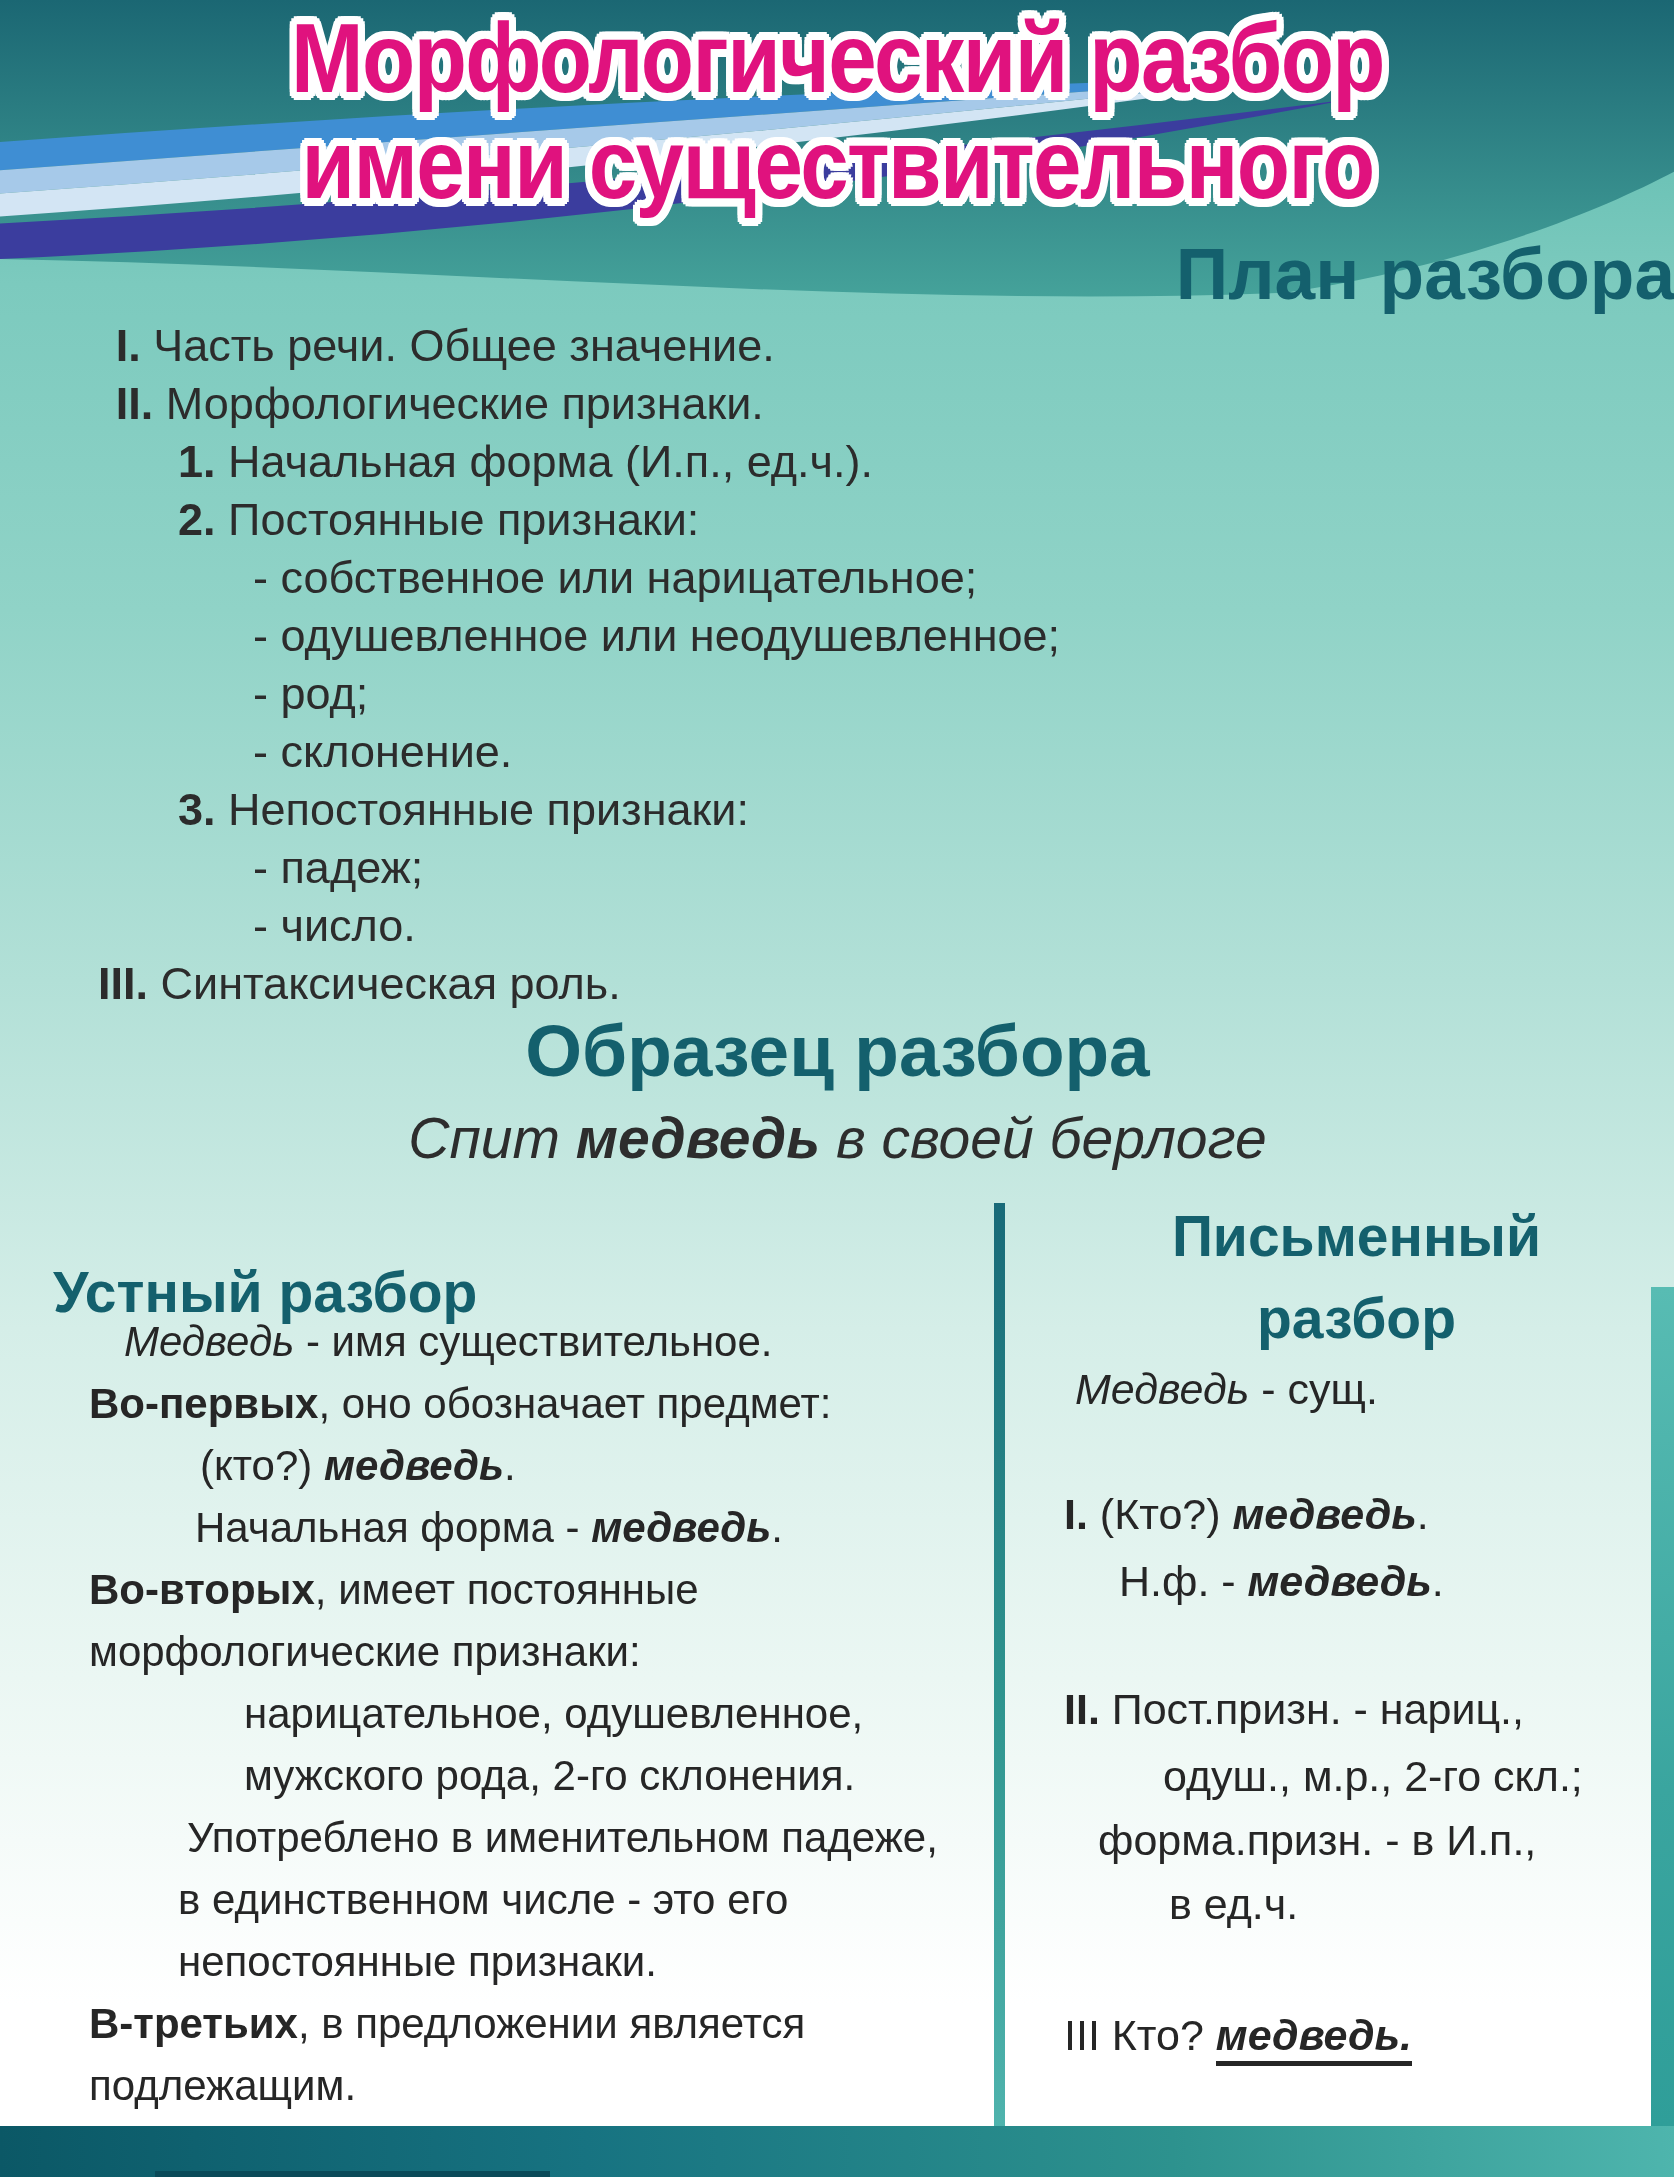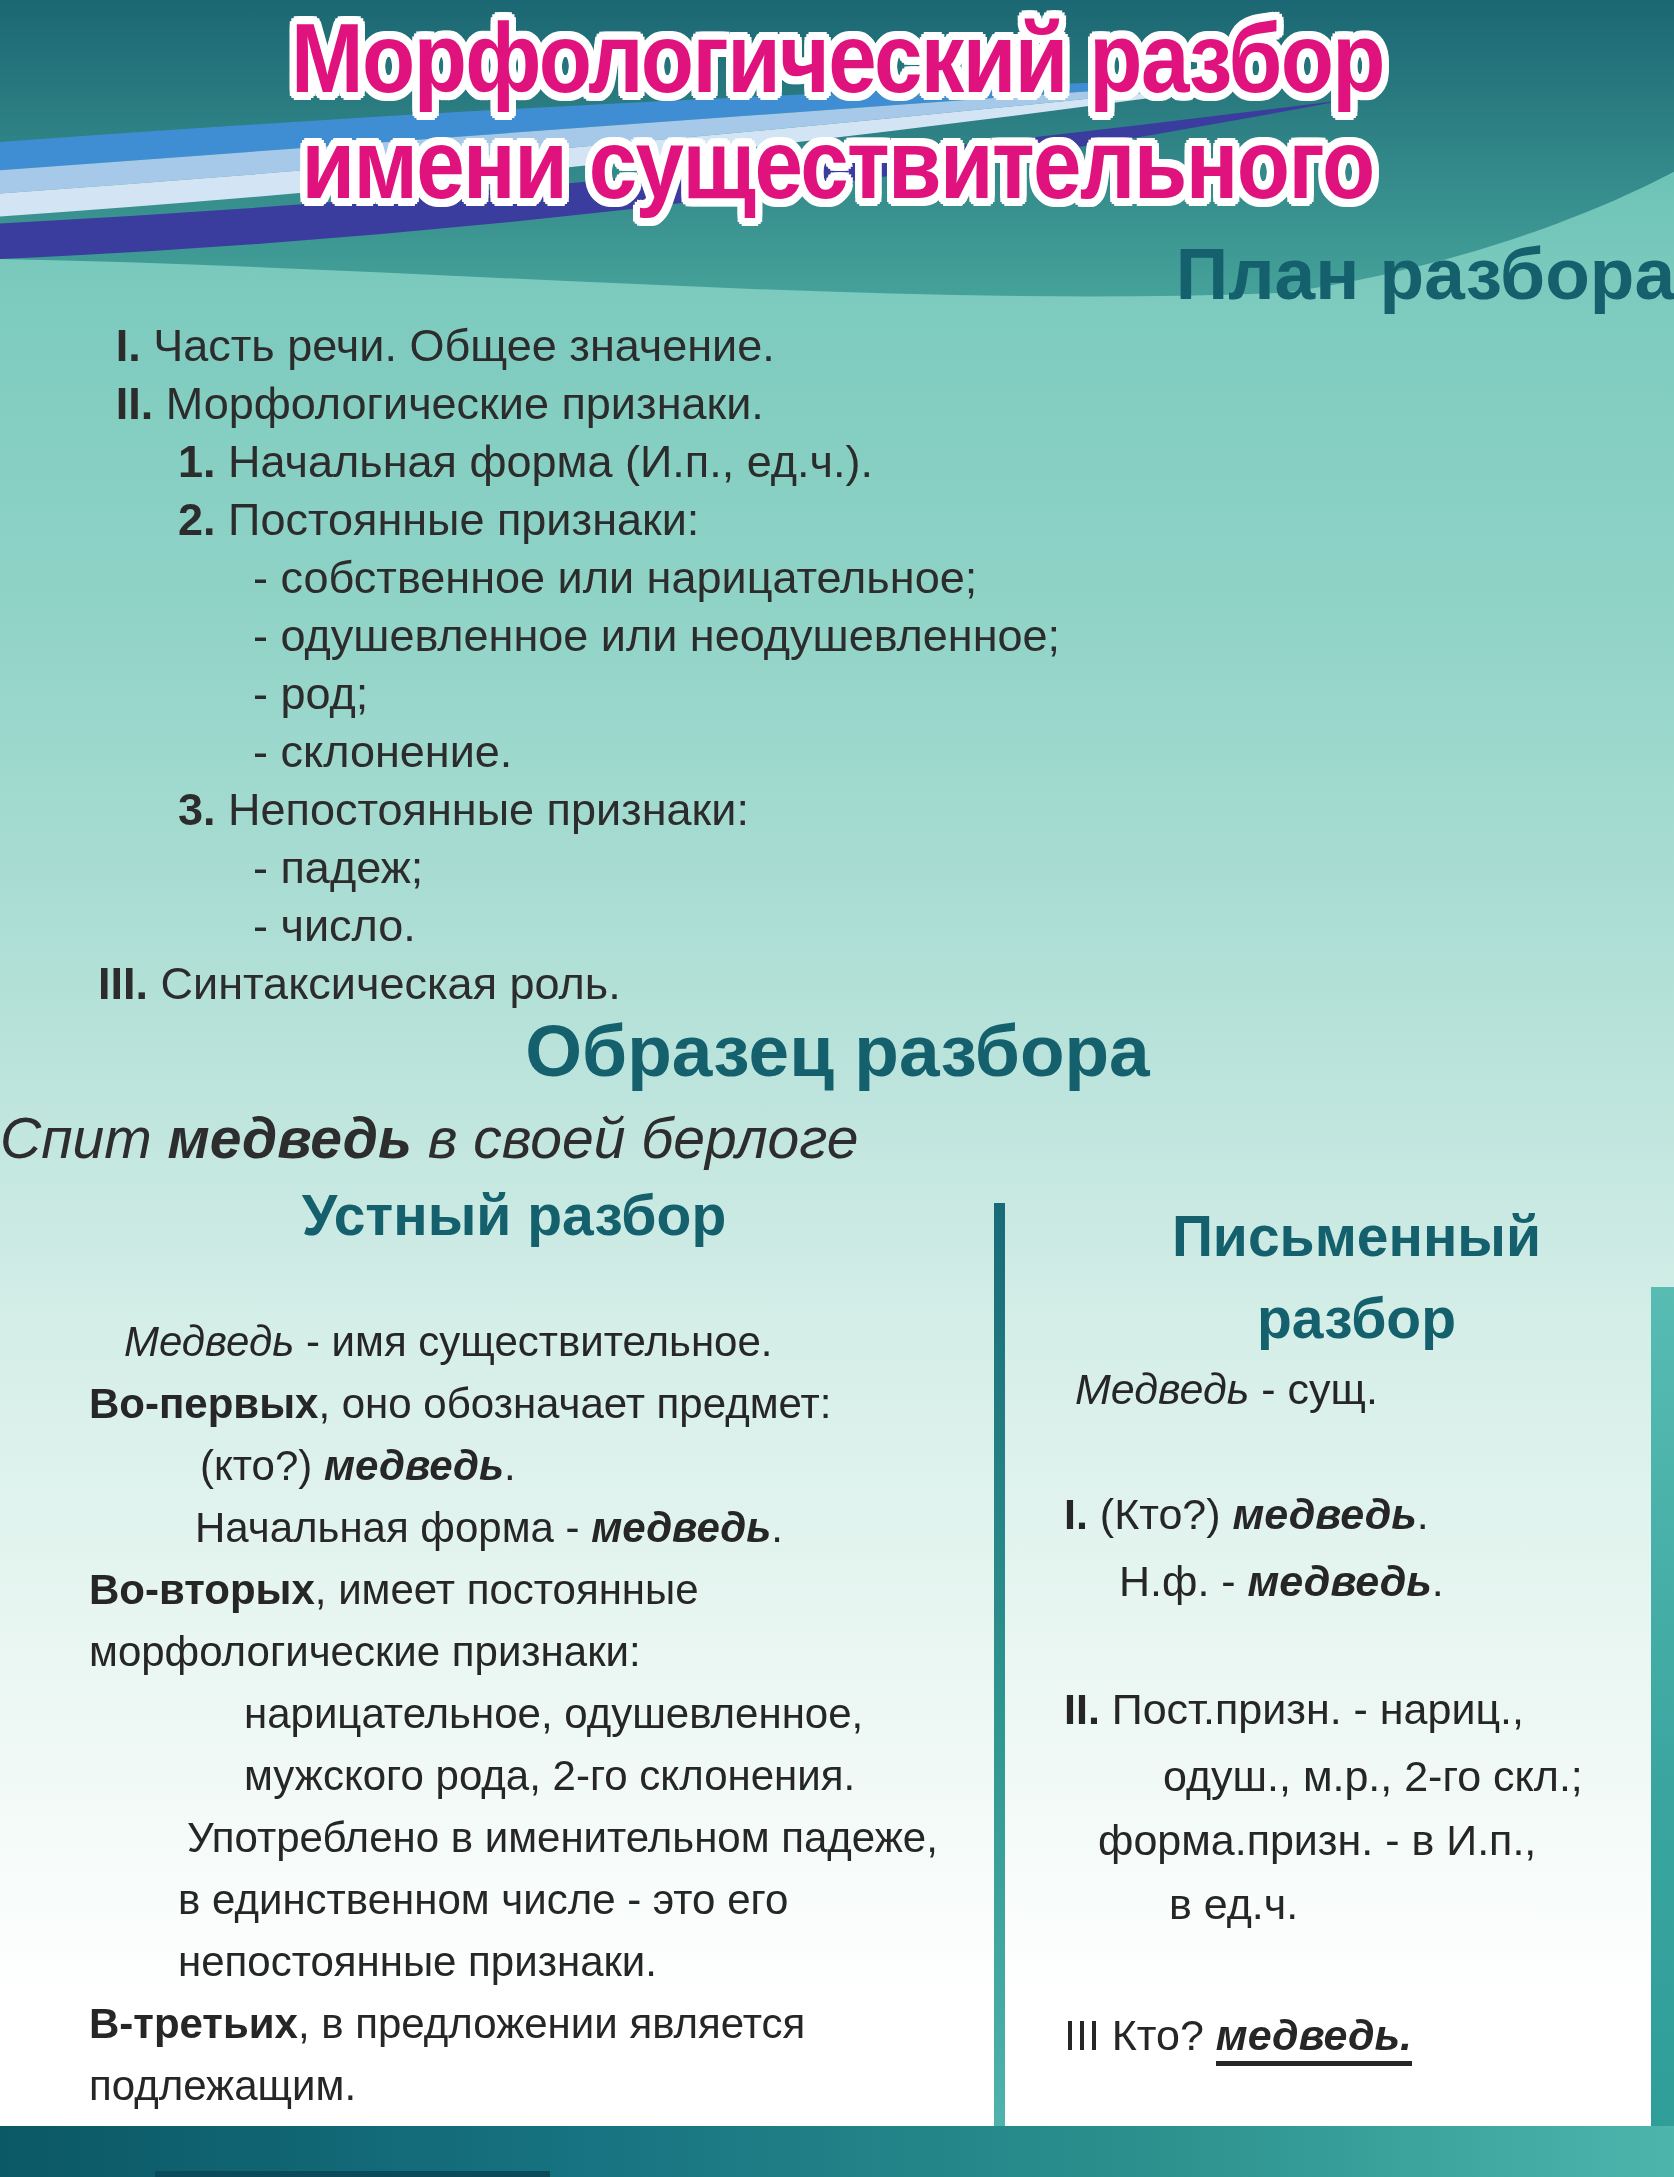--- a/index.html
+++ b/index.html
@@ -27,37 +27,37 @@
       -6.2px -6.2px 0 #fff, 6.2px -6.2px 0 #fff, -6.2px 6.2px 0 #fff, 6.2px 6.2px 0 #fff,
       -8px 3.5px 0 #fff, 8px 3.5px 0 #fff, -3.5px 8px 0 #fff, 3.5px 8px 0 #fff,
       -8px -3.5px 0 #fff, 8px -3.5px 0 #fff, -3.5px -8px 0 #fff, 3.5px -8px 0 #fff;
   }
   .title .tl{display:block;transform:scaleX(.88);}
   
   .h-teal{color:#14606d;font-weight:bold;}
   .plan-head{position:absolute;left:0;top:232px;width:100%;text-align:right;font-size:73px;}
   .sample-head{position:absolute;left:0;top:1009px;width:100%;text-align:center;font-size:73px;}
   .sentence{
-    position:absolute;left:0;top:1105px;width:100%;
+    position:absolute;left:0;top:1105px;width:100%;text-align:center;
     font-size:57px;font-style:italic;color:#2d2d2d;
   }
   .sentence b{font-weight:bold;}
   
   .plan{
     position:absolute;left:66px;top:317px;width:1507px;
     font-size:45px;line-height:58px;color:#2c2c2c;
   }
   .pl{white-space:nowrap;margin-left:32px;}
   .pl .num{font-weight:bold;}
   .ind-a{padding-left:17.7px;}   
   .ind-b{padding-left:80px;}   
   .ind-c{padding-left:155px;}  
   .ind-d{padding-left:0;}      
   
-  .col-head-left{position:absolute;left:53px;top:1182px;width:922px;text-align:center;font-size:57px;}
+  .col-head-left{position:absolute;left:53px;top:1259px;width:922px;font-size:57px;}
   .col-head-right{position:absolute;left:1055px;top:1195px;width:603px;text-align:center;font-size:57px;line-height:82px;}
   .divider{
     position:absolute;left:994px;top:1203px;width:10.6px;height:923px;
     background:linear-gradient(180deg,#186a78 0%,#2f958f 55%,#4fb3ad 100%);
   }
   .right-band{
     position:absolute;left:1651px;top:1287px;width:24px;height:839px;
     background:linear-gradient(180deg,#58bcb3 0%,#3aa59f 60%,#2f9e99 100%);
   }
   .bottom-band{

